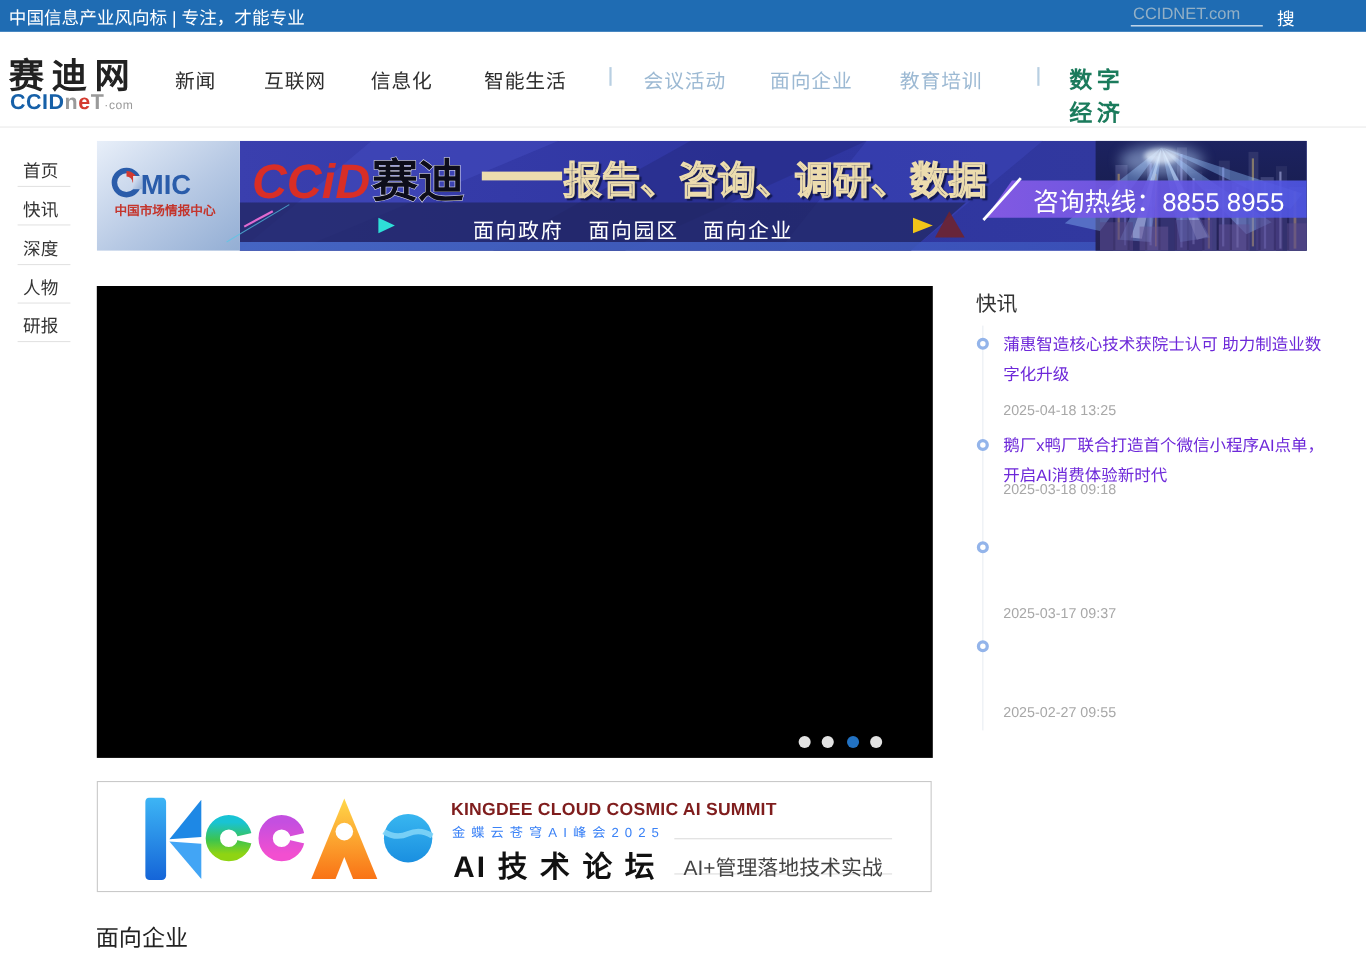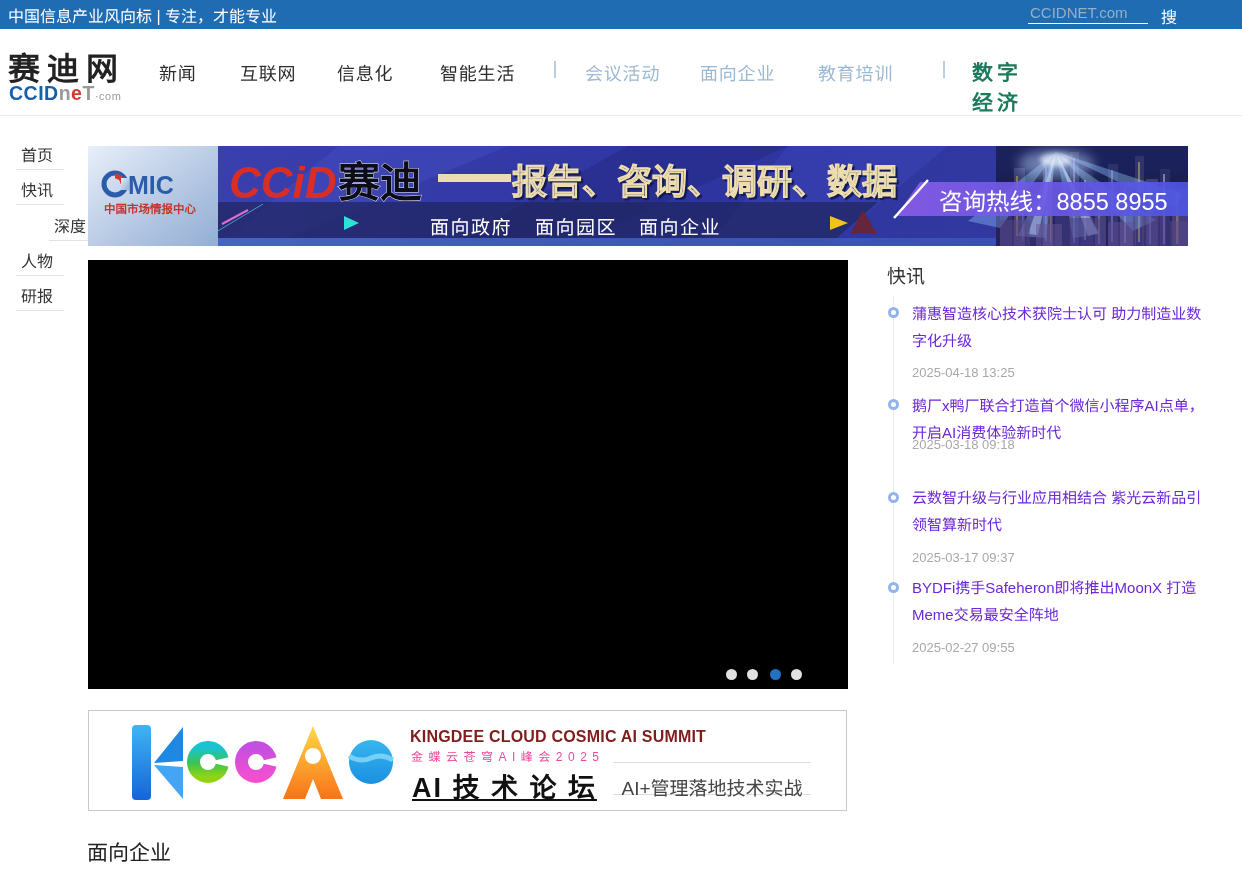--- a/index.html
+++ b/index.html
@@ -36,22 +36,22 @@
   
   #kx-title { left:887px; top:261px; font-size:19px; color:#333; }
   #timeline-line { left:893px; top:296px; width:1px; height:368px; background:#e9edf2; }
   .bullet { left:888px; width:11px; height:11px; border-radius:50%; background:#fff; border:3px solid #93b4ea; }
   .news-text { left:912px; font-size:15px; color:#6d28d9; line-height:27px; white-space:nowrap; }
   .news-date { left:912px; font-size:13px; color:#a8a8a8; }
 
   
   #kccas { left:88px; top:710px; width:759px; height:101px; border:1px solid #c9c9c9; background:#fff; }
   #kccas-en { left:410px; top:728px; font-size:16px; font-weight:bold; color:#7f1d1d; letter-spacing:0.2px;}
-  #kccas-cn { left:411px; top:747px; font-size:12px; color:#ec4899; letter-spacing:5.5px; }
-  #kccas-ai { left:412px; top:766px; font-size:27px; font-weight:bold; color:#111; letter-spacing:2px;text-decoration:underline; }
+  #kccas-cn { left:411px; top:747px; font-size:12px; color:#3b82f6; letter-spacing:5.5px; }
+  #kccas-ai { left:412px; top:766px; font-size:27px; font-weight:bold; color:#111; letter-spacing:2px; }
   #kccas-right { left:613px; top:762px; width:198px; height:33px; border-top:1px solid #ddd; border-bottom:1px solid #ddd; color:#444; font-size:19px; padding-top:10px; text-align:center;}
 
   #latest { left:87px; top:836px; font-size:21px; color:#222; }
 </style>
 </head>
 <body>
 <div id="page">
 
   <div class="abs" id="topbar"></div>
   <div class="abs slogan" style="left:8px;top:3px;color:#fff;font-size:16px;">中国信息产业风向标 | 专注，才能专业</div>
@@ -67,25 +67,25 @@
   <div class="abs nav-item" style="left:440px;">智能生活</div>
   <div class="abs nav-sep" style="left:554px;"></div>
   <div class="abs nav-item lite" style="left:585px;">会议活动</div>
   <div class="abs nav-item lite" style="left:700px;">面向企业</div>
   <div class="abs nav-item lite" style="left:818px;">教育培训</div>
   <div class="abs nav-sep" style="left:943px;"></div>
   <div class="abs" id="nav-green">数字经济</div>
 
   <div class="abs rail-item" style="top:135px;">首页</div>
   <div class="abs rail-item" style="top:170px;">快讯</div>
-  <div class="abs rail-item" style="top:206px;margin-left:33px;">深度</div>
+  <div class="abs rail-item" style="top:206px;">深度</div>
   <div class="abs rail-item" style="top:241px;">人物</div>
   <div class="abs rail-item" style="top:276px;">研报</div>
 
-  <div class="abs" style="left:88px;top:146px;width:1100px;height:100px;">
+  <div class="abs" style="left:88px;top:128px;width:1100px;height:100px;">
   <svg width="1100" height="100" viewBox="0 0 1100 100">
     <defs>
       <linearGradient id="cmicbg" x1="0" y1="0" x2="1" y2="1">
         <stop offset="0" stop-color="#e8eff9"></stop>
             <stop offset="0.55" stop-color="#b7c9e4"></stop>
             <stop offset="1" stop-color="#93aed4"></stop>
       </linearGradient>
       <linearGradient id="mainbg" x1="0" y1="0" x2="1" y2="0">
         <stop offset="0" stop-color="#3a3fae"></stop>
             <stop offset="0.5" stop-color="#2e35a0"></stop>
@@ -219,25 +219,23 @@
 
   <div class="abs bullet" style="top:307px;"></div>
   <div class="abs news-text" style="top:300px;">蒲惠智造核心技术获院士认可 助力制造业数<br>字化升级</div>
   <div class="abs news-date" style="top:365px;">2025-04-18 13:25</div>
 
   <div class="abs bullet" style="top:399px;"></div>
   <div class="abs news-text" style="top:392px;">鹅厂x鸭厂联合打造首个微信小程序AI点单，<br>开启AI消费体验新时代</div>
   <div class="abs news-date" style="top:437px;">2025-03-18 09:18</div>
 
   <div class="abs bullet" style="top:492px;"></div>
-  <div class="abs news-text" style="top:484px;">云数智升级与行业应用相结合 紫光云新品引<br>领智算新时代</div>
   <div class="abs news-date" style="top:550px;">2025-03-17 09:37</div>
 
   <div class="abs bullet" style="top:582px;"></div>
-  <div class="abs news-text" style="top:574px;">BYDFi携手Safeheron即将推出MoonX 打造<br>Meme交易最安全阵地</div>
   <div class="abs news-date" style="top:640px;">2025-02-27 09:55</div>
 
   <div class="abs" id="kccas"></div>
   <div class="abs" style="left:132px;top:725px;width:262px;height:75px;">
     <svg width="262" height="75" viewBox="0 0 262 75">
       <defs>
         <linearGradient id="kg" x1="0" y1="0" x2="0" y2="1">
           <stop offset="0" stop-color="#3db5f5"></stop>
             <stop offset="1" stop-color="#1565d8"></stop>
         </linearGradient>

